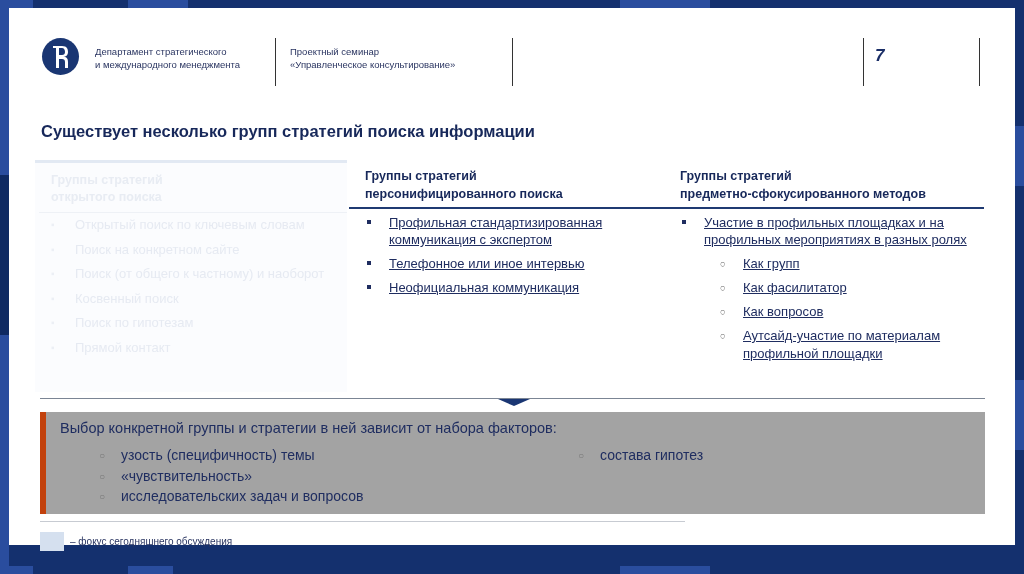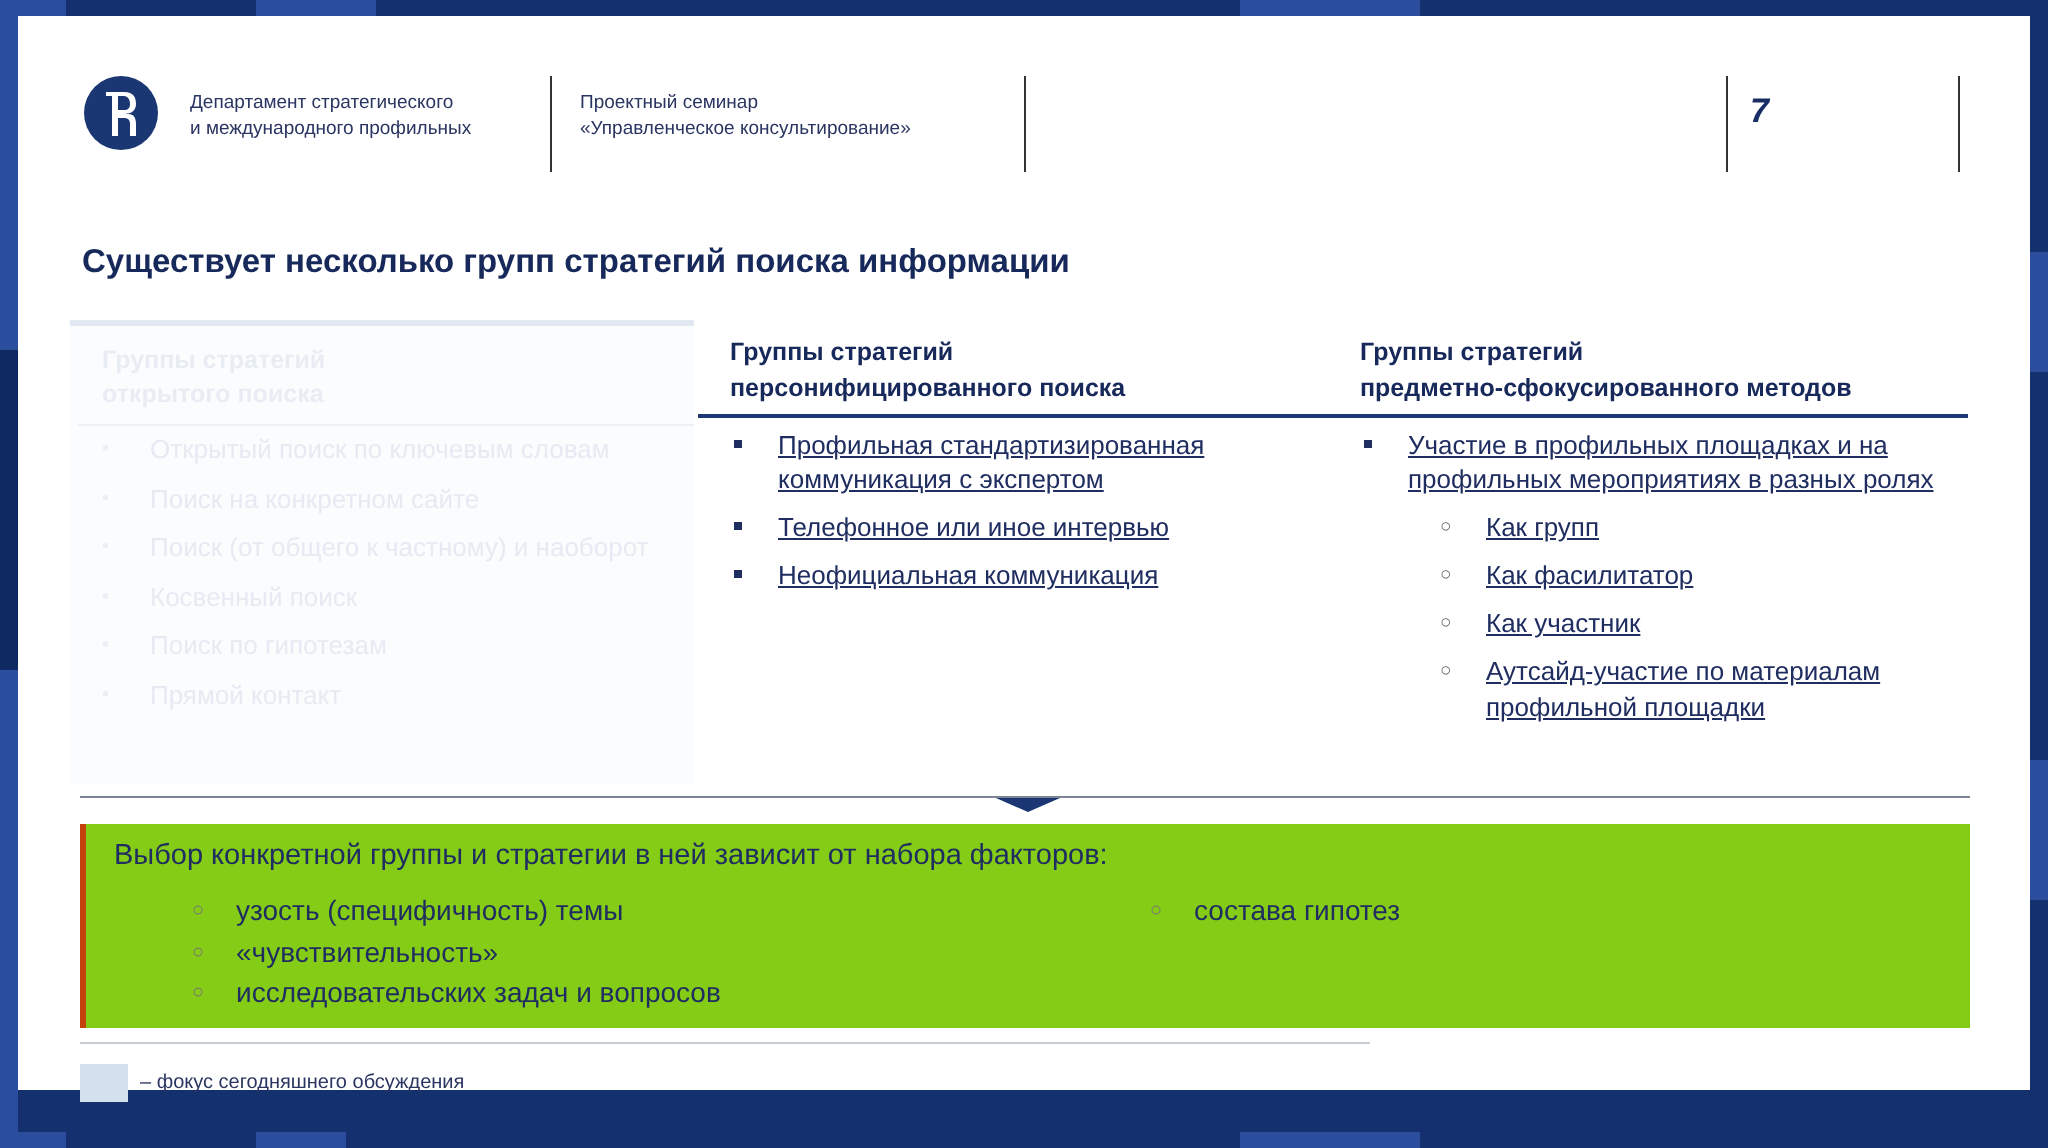--- a/index.html
+++ b/index.html
@@ -82,21 +82,21 @@
   .col2 { left: 340px; width: 320px; }
   .col3 { left: 655px; width: 320px; }
 
   
   .sep { position:absolute; left:31px; top:390px; width:945px; height:1px; background:#7b8594; }
   .arrow { position:absolute; left:489px; top:391px; width:0; height:0;
     border-left:16px solid transparent; border-right:16px solid transparent; border-top:7px solid #1a3673; }
 
   .summary {
     position:absolute; left:31px; top:404px; width:945px; height:102px;
-    background:#84cc16; border-left:3px solid #c2410c;
+    background:#a3a3a3; border-left:6px solid #c2410c;
   }
   .summary .lead { position:absolute; left:14px; top:8px; font-size:14.5px; color:#1f2d60; }
   .summary ul { position:absolute; list-style:none; }
   .summary li { position:relative; padding-left:26px; font-size:14px; line-height:20.5px; color:#1f2d60; }
   .summary li::before { content:"○"; position:absolute; left:4px; top:1px; font-size:10px; color:#777; }
   .summary .left { left:49px; top:33px; }
   .summary .right { left:528px; top:33px; }
 
   .bottom-line { position:absolute; left:31px; top:513px; width:645px; height:1px; background:#c7cbd2; }
   .legend-box { position:absolute; left:31px; top:524px; width:24px; height:19px; background:#d5e0ef; }
@@ -119,21 +119,21 @@
 
 <div class="slide">
 
   <div class="logo">
     <svg viewBox="0 0 22 26">
       <path d="M3 2 H12 C17 2 18 5 18 8 C18 11 16 13 12 13 H14 C17 13 18 15 18 18 V24 H15 V18 C15 16 14 15 12 15 H9 V24 H6 V4 H3 Z M9 4 V11 H12 C14 11 15 10 15 8 C15 6 14 4 12 4 Z" fill="#ffffff"></path>
     </svg>
   </div>
   <div class="dept">
     <div>Департамент стратегического</div>
-    <div>и международного профильных</div>
+    <div>и международного менеджмента</div>
   </div>
   <div class="vline v1"></div>
   <div class="seminar">
     <div>Проектный семинар</div>
     <div>«Управленческое консультирование»</div>
   </div>
   <div class="vline v2"></div>
   <div class="vline v3"></div>
   <div class="page-num">7</div>
   <div class="vline v4"></div>
@@ -172,21 +172,21 @@
   <div class="col col3">
     <div class="hdr">
       <div>Группы стратегий</div>
       <div>предметно-сфокусированного методов</div>
     </div>
     <div class="hline"></div>
     <ul>
       <li class="sq">Участие в профильных площадках и на профильных мероприятиях в разных ролях</li>
       <li class="sub">Как групп</li>
       <li class="sub">Как фасилитатор</li>
-      <li class="sub">Как участник</li>
+      <li class="sub">Как вопросов</li>
       <li class="sub">Аутсайд-участие по материалам профильной площадки</li>
     </ul>
   </div>
 
   <div class="sep"></div>
   <div class="arrow"></div>
 
   <div class="summary">
     <div class="lead">Выбор конкретной группы и стратегии в ней зависит от набора факторов:</div>
     <ul class="left">

